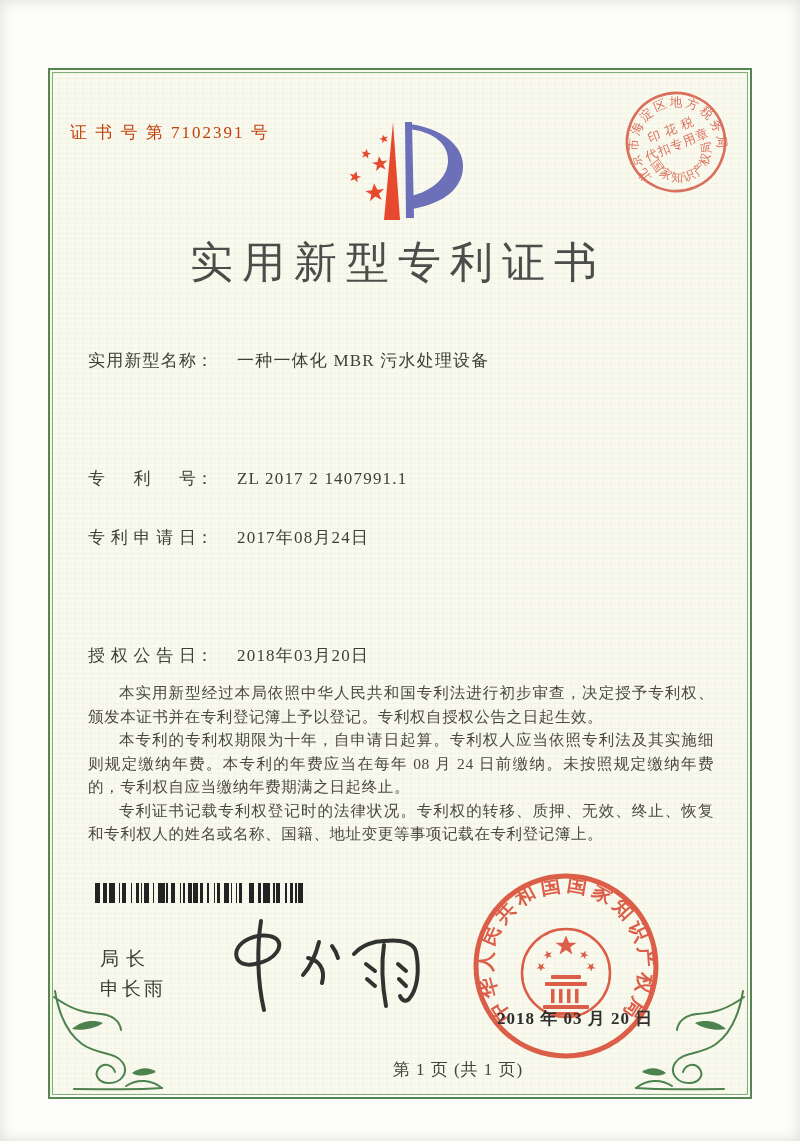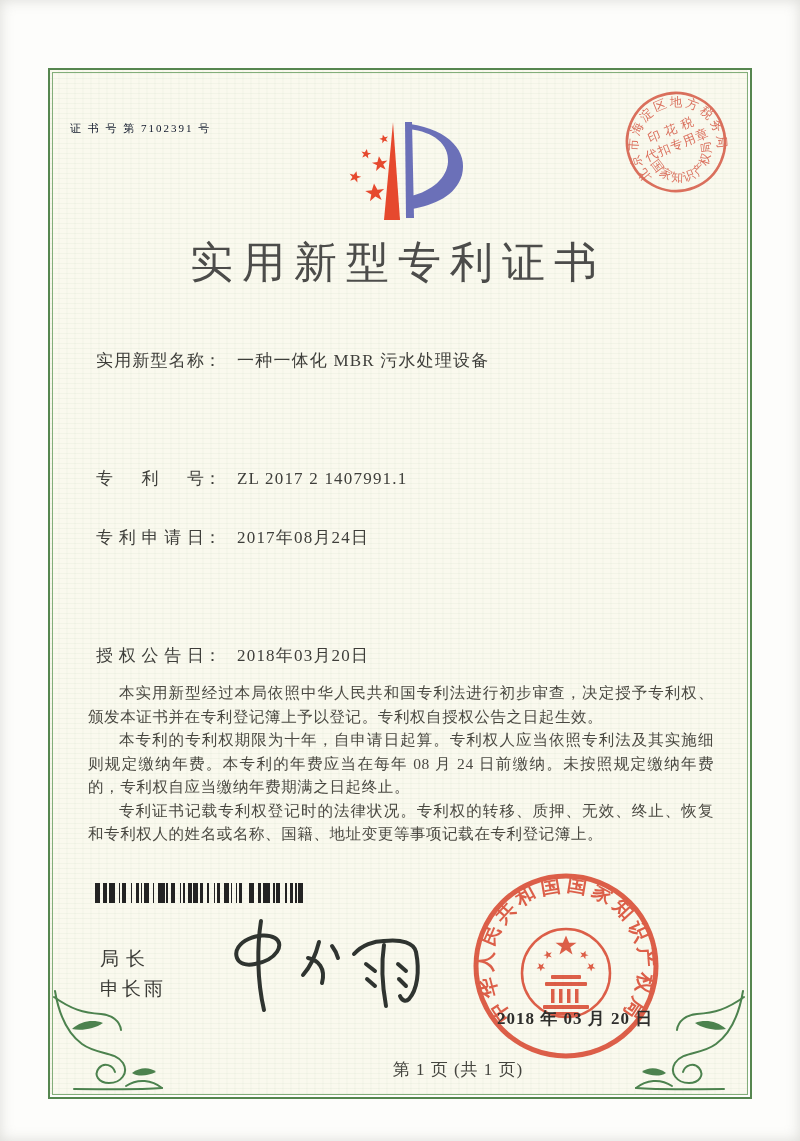--- a/index.html
+++ b/index.html
@@ -16,33 +16,33 @@
     background-image:
       repeating-linear-gradient(0deg, rgba(110,160,110,.06) 0 1px, transparent 1px 5px),
       repeating-linear-gradient(90deg, rgba(170,195,165,.05) 0 2px, transparent 2px 8px);
   }
   .frame{
     position:absolute;left:48px;top:68px;width:700px;height:1027px;
     border:2px solid #55864f;
   }
   .frame::after{content:'';position:absolute;inset:2px;border:1px solid #82ad79;}
   .cert-no{
-    position:absolute;left:70px;top:121px;font-size:11px;color:#0f172a;
+    position:absolute;left:70px;top:121px;font-size:17px;color:#c2410c;
     letter-spacing:2px;
   }
   .title{
     position:absolute;left:48px;top:234px;width:700px;text-align:center;
     font-size:43px;font-weight:400;color:#4c4c4a;letter-spacing:9px;
   }
   .logo{position:absolute;left:322px;top:106px;width:150px;height:126px;}
   .tax-stamp{position:absolute;left:603px;top:69px;width:146px;height:146px;opacity:.88;mix-blend-mode:multiply;z-index:3;}
   .frow{position:absolute;left:88px;font-size:17px;color:#3e3e3a;white-space:nowrap;}
-  .frow .lbl{display:inline-block;width:108px;text-align:justify;text-align-last:justify;margin-left:8px;}
+  .frow .lbl{display:inline-block;width:108px;text-align:justify;text-align-last:justify;}
   .frow .sep{margin:0 2px 0 0;}
-  .frow .val{margin-left:14px;letter-spacing:1.2px;}
+  .frow .val{margin-left:22px;letter-spacing:1.2px;}
   .paras{position:absolute;left:88px;top:681px;width:626px;}
   .paras p{margin:0;text-indent:2em;font-size:15.5px;line-height:23.5px;
     color:#4a4942;letter-spacing:.6px;text-align:justify;}
   .barcode{position:absolute;left:95px;top:883px;width:214px;height:20px;display:flex;align-items:stretch;}
   .barcode div{height:100%;}
   .signer-title{position:absolute;left:100px;top:946px;font-size:19px;color:#3a3a36;letter-spacing:7px;font-family:"Liberation Sans","DejaVu Sans",sans-serif;}
   .signer-name{position:absolute;left:100px;top:976px;font-size:19px;color:#3a3a36;letter-spacing:3px;font-family:Liberation Sans, sans-serif;}
   .signature{position:absolute;left:215px;top:916px;width:215px;height:98px;z-index:4;}
   .seal{position:absolute;left:471px;top:871px;width:190px;height:190px;opacity:.9;mix-blend-mode:multiply;z-index:2;}
   .seal-date{position:absolute;left:497px;top:1007px;font-size:17px;color:#2e2e2c;letter-spacing:1px;z-index:3;font-weight:600;}

